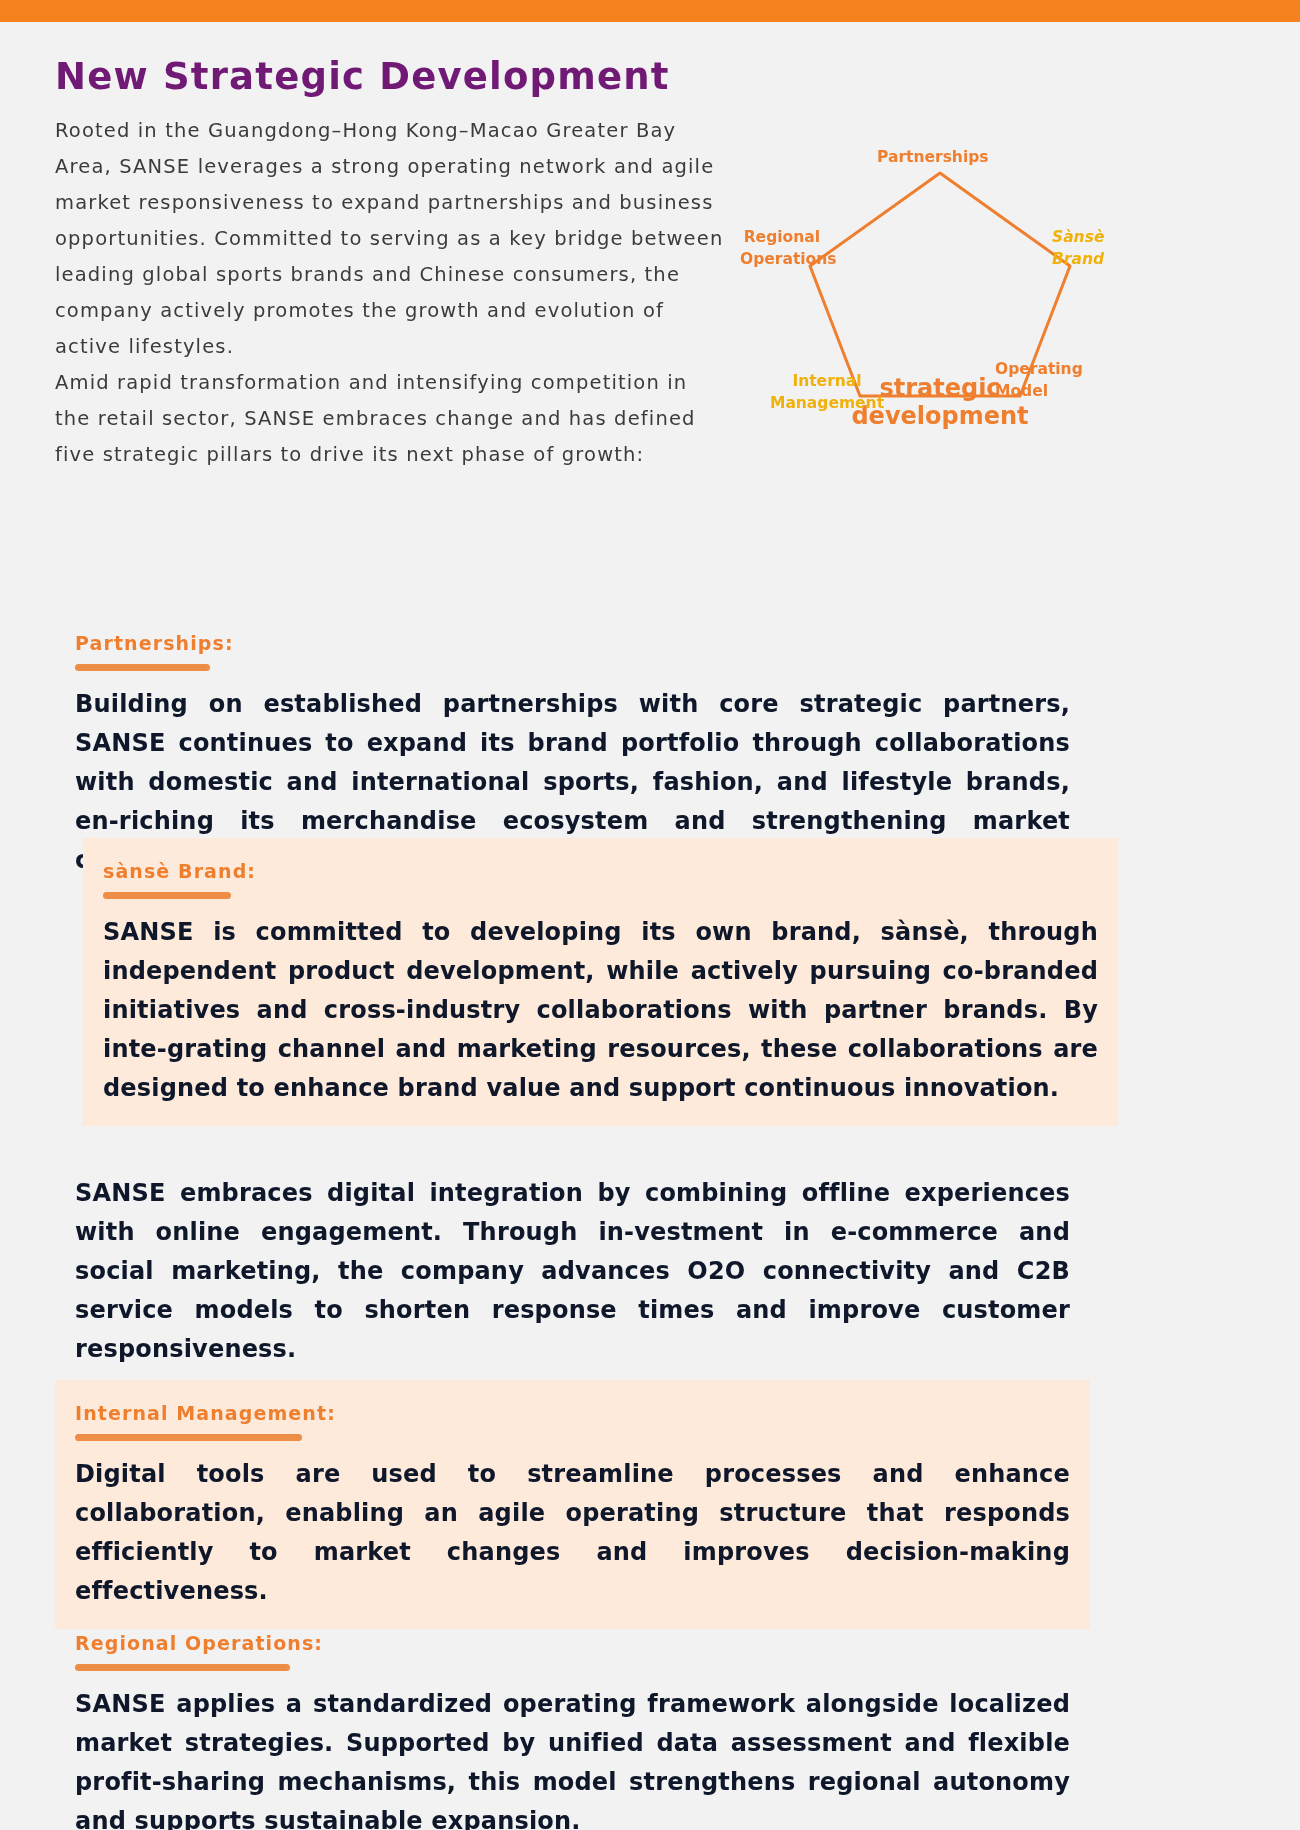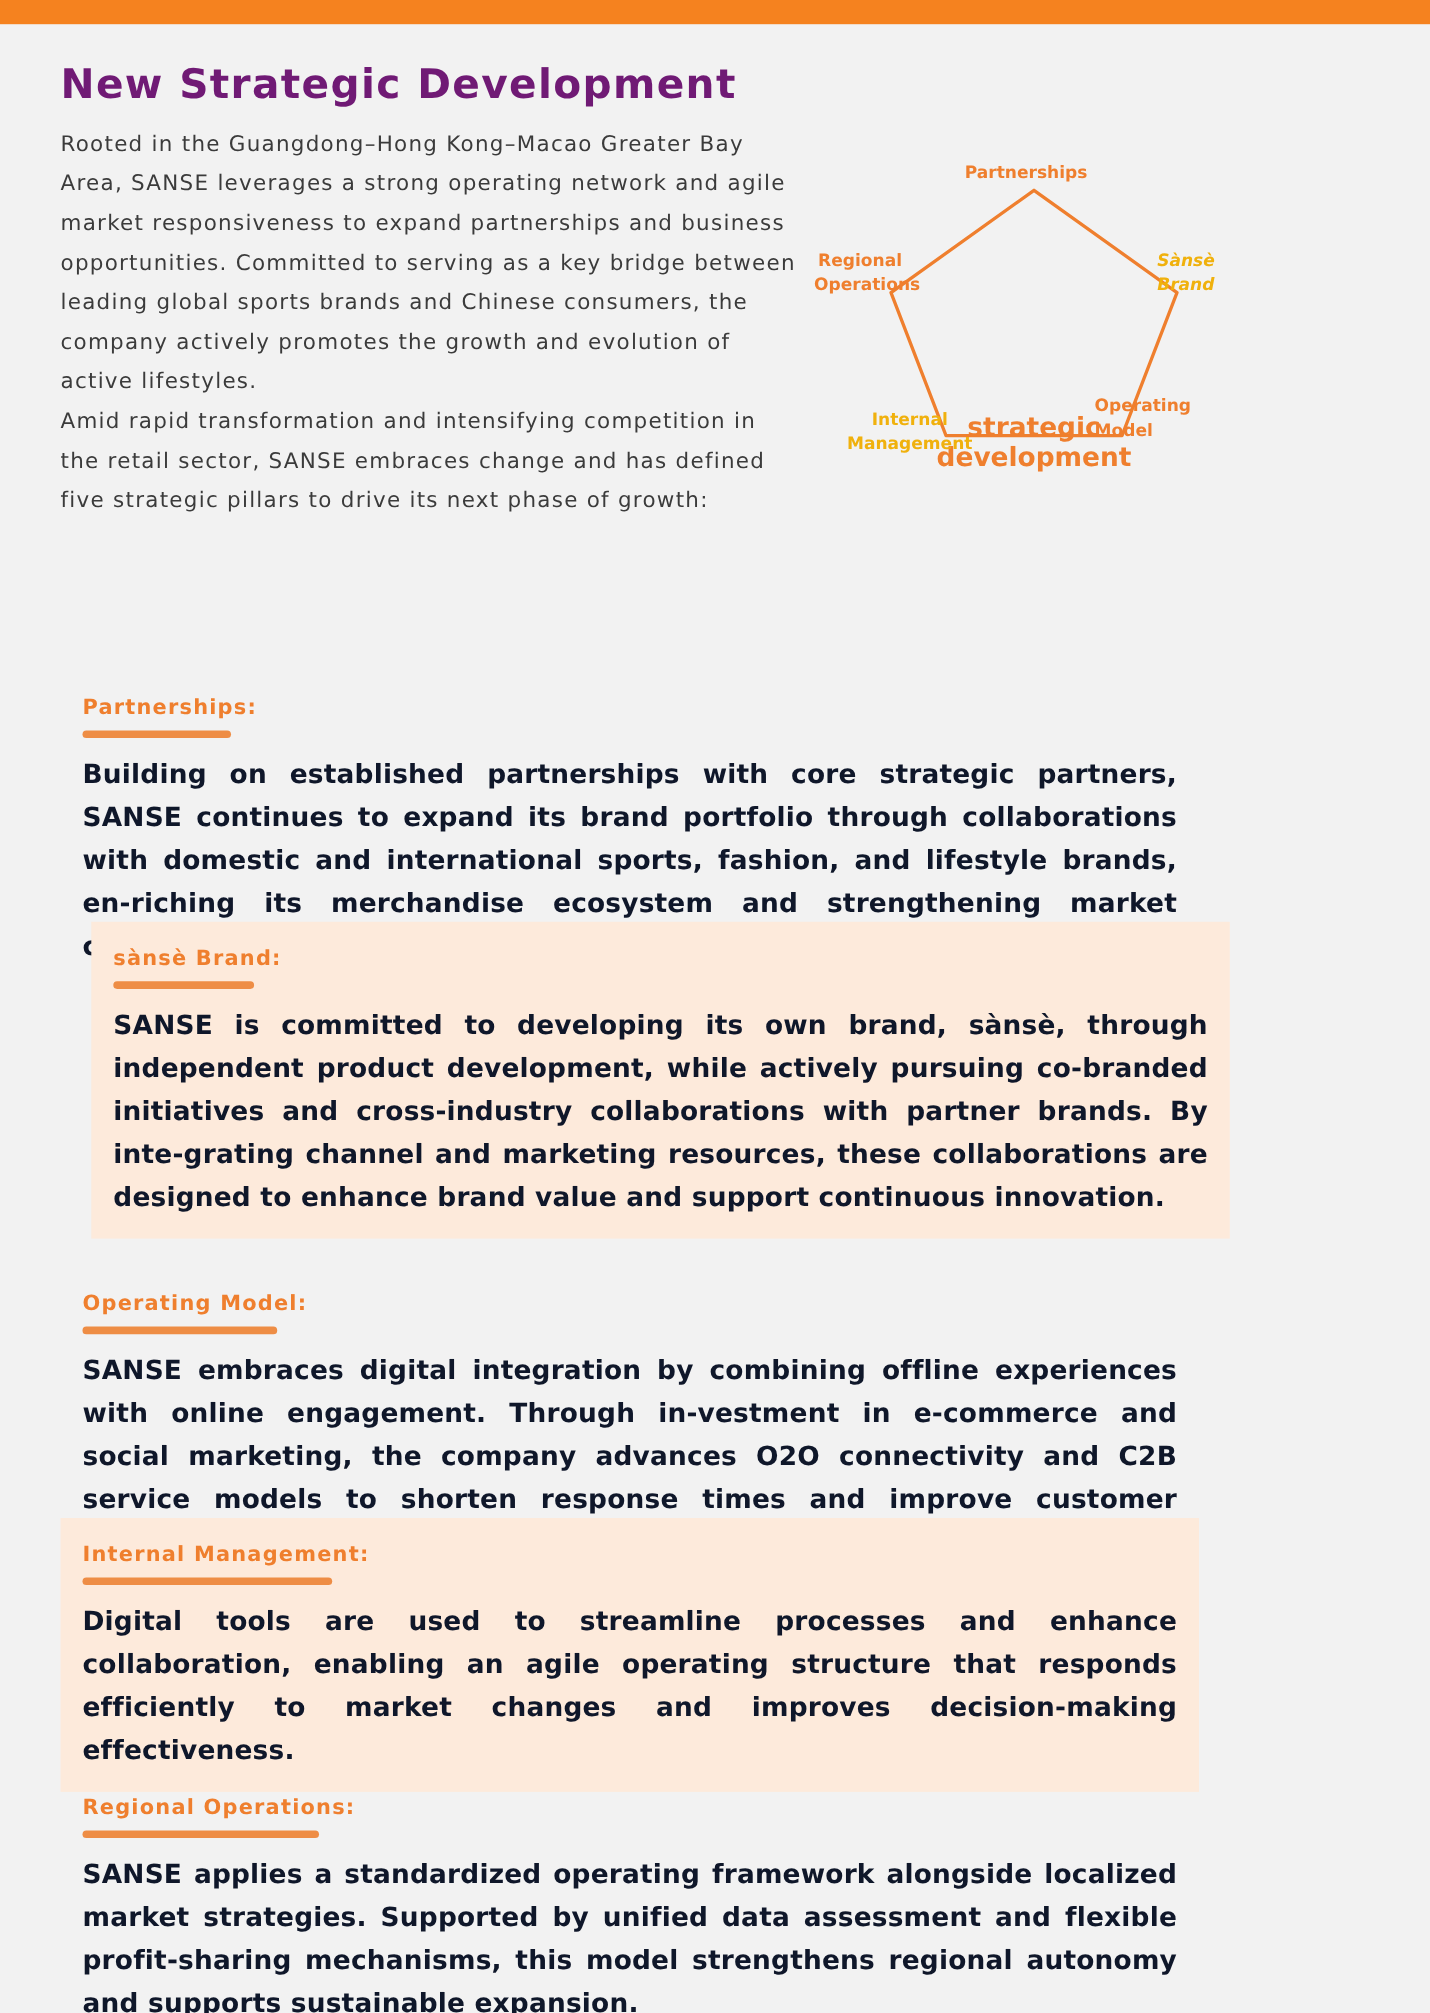--- a/index.html
+++ b/index.html
@@ -213,24 +213,20 @@
 
 <div class="section shaded" id="sec-sanse">
   <span class="heading-wrap">
     <h3>sànsè Brand:</h3>
     <span class="heading-rule" style="width:128px"></span>
   </span>
   <p>SANSE is committed to developing its own brand, sànsè, through independent product development, while actively pursuing co-branded initiatives and cross-industry collaborations with partner brands. By inte-grating channel and marketing resources, these collaborations are designed to enhance brand value and support continuous innovation.</p>
 </div>
 
 <div class="section plain" id="sec-operating">
-  <span class="heading-wrap">
-    <h3>Operating Model:</h3>
-    <span class="heading-rule" style="width:177px"></span>
-  </span>
   <p>SANSE embraces digital integration by combining offline experiences with online engagement. Through in-vestment in e-commerce and social marketing, the company advances O2O connectivity and C2B service models to shorten response times and improve customer responsiveness.</p>
 </div>
 
 <div class="section shaded" id="sec-internal">
   <span class="heading-wrap">
     <h3>Internal Management:</h3>
     <span class="heading-rule" style="width:227px"></span>
   </span>
   <p>Digital tools are used to streamline processes and enhance collaboration, enabling an agile operating structure that responds efficiently to market changes and improves decision-making effectiveness.</p>
 </div>

